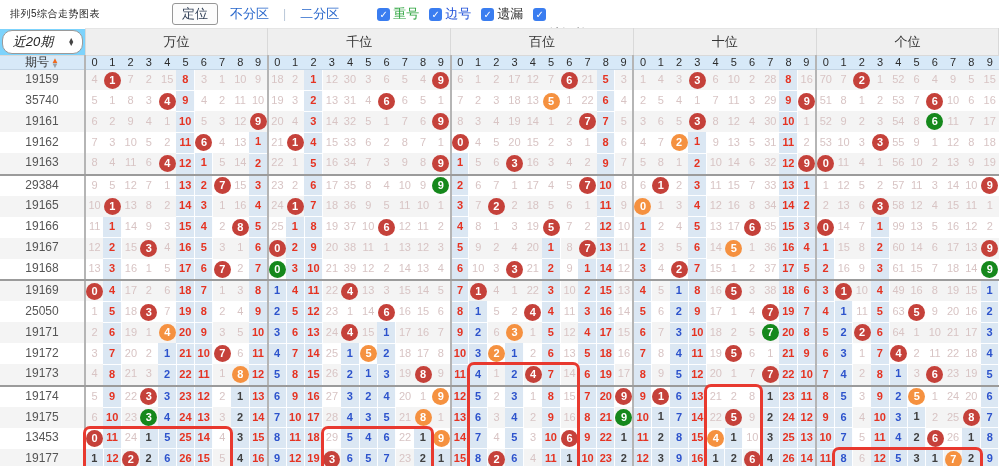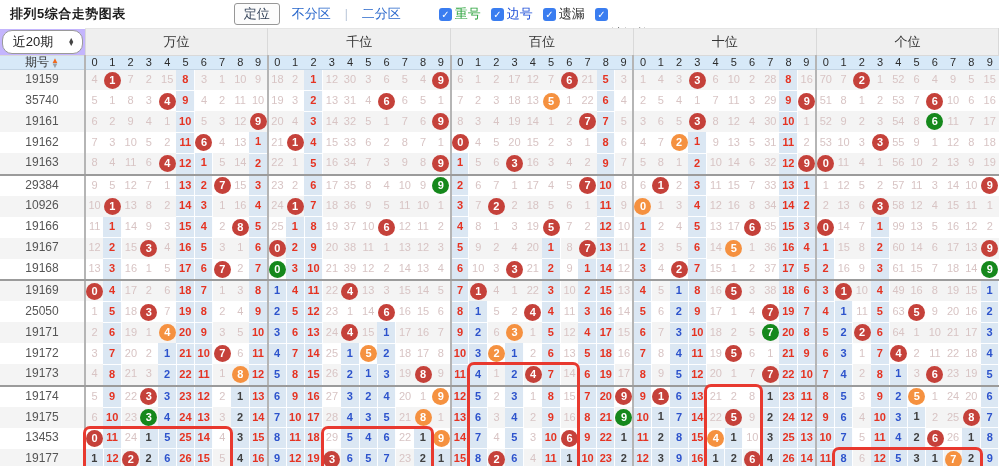--- a/index.html
+++ b/index.html
@@ -4,35 +4,35 @@
 <style>
   :root{
     --link:#2a68cc; --cbblue:#3a7df0; --hdrblue:#d7e9f8; --secbg:#efefef;
     --gray:#d8c4c4; --blue:#2d53cc; --red:#e53322; --black:#404040;
     --barbg:#dbe7f3; --boxred:#e8392f; --stripe:#f4f4f4;
     --circred:#c5413a; --circgreen:#15881c; --circorange:#f59140;
   }
   html,body{margin:0;padding:0;background:#fff;}
   body{width:999px;font-family:"Liberation Sans","DejaVu Sans",sans-serif;}
   .topbar{height:28px;display:flex;align-items:center;padding:0 10px;gap:12px;box-sizing:border-box;background:#fff;}
-  .title{font-size:13px;font-weight:bold;color:#1d1d1d;letter-spacing:.5px;margin-right:96px;}
+  .title{font-size:10px;font-weight:normal;color:#1d1d1d;letter-spacing:.5px;margin-right:60px;}
   .mode-btn{border:1px solid #979797;border-radius:3px;padding:1px 9px;font-size:13px;color:#2f3e55;background:#fcfcfc;}
   .link{color:var(--link);font-size:13px;text-decoration:none;}
   .sep{color:#b9c6d8;font-size:12px;margin:0 2px;}
   .cbgroup{display:flex;align-items:center;gap:10px;margin-left:26px;}
   .cbitem{display:flex;align-items:center;}
   .cb{width:13px;height:13px;background:var(--cbblue);border-radius:3px;color:#fff;font-size:10px;line-height:13px;display:inline-flex;align-items:center;justify-content:center;margin-right:3px;}
   .cbl{font-size:13px;}
   .cbl.c0{color:#2aa33c;} .cbl.c1{color:#1d4ed8;} .cbl.c2{color:#333;} .cbl.c3{color:#333;margin-top:40px;}
 
   #tablewrap{position:relative;}
   table{border-collapse:collapse;table-layout:fixed;width:999px;}
   th,td{padding:0;text-align:center;overflow:visible;box-sizing:border-box;}
   tr.secrow th{height:27px;background:var(--secbg);font-size:13px;color:#333;font-weight:normal;border:1px solid #d9d9d9;border-top:1px solid #e5e5e5;}
-  tr.secrow th.selcell{background:#c4b5fd;border:none;border-bottom:1px solid #d9d9d9;}
+  tr.secrow th.selcell{background:#7dd3fc;border:none;border-bottom:1px solid #d9d9d9;font-style:italic;}
   .selectbox{display:inline-flex;align-items:center;justify-content:space-between;border:1px solid #9a9a9a;border-radius:10px;padding:2px 7px 2px 10px;font-size:13px;color:#222;background:#fff;min-width:62px;}
   .selarrows{display:inline-flex;flex-direction:column;line-height:4px;font-size:7px;color:#444;margin-left:6px;}
   tr.digrow th{height:13px;background:var(--hdrblue);font-size:11px;color:#2c2c2c;font-weight:normal;border-bottom:1px solid #c2d4e4;line-height:13px;}
   tr.digrow th.issuehdr{font-size:12px;color:#333;}
   .sorticons{display:inline-flex;flex-direction:column;vertical-align:middle;margin-left:2px;line-height:5px;font-size:8px;}
   .sortup{color:#f06a1e;} .sortdown{color:#9aa0a6;}
   tbody td{height:19.9px;font-size:11px;color:#333;line-height:19.9px;}
   tbody tr:nth-child(odd){background:var(--stripe);}
   td.issue{border-right:2px solid #b5b5b5;color:#555;font-size:12px;}
   td.s0,th.s0{border-left:2px solid #b5b5b5;}
@@ -520,21 +520,21 @@
           <td class="g">5</td>
           <td class="g">2</td>
           <td class="g">57</td>
           <td class="g">11</td>
           <td class="g">3</td>
           <td class="g">14</td>
           <td class="g">10</td>
           <td class=""><span class="circ red">9</span></td>
         </tr>
         <tr>
-          <td class="issue">10926</td>
+          <td class="issue">19165</td>
           <td class="s0 g">10</td>
           <td class=""><span class="circ red">1</span></td>
           <td class="g">13</td>
           <td class="g">8</td>
           <td class="g">2</td>
           <td class="bar st-r">14</td>
           <td class="bar st-r">3</td>
           <td class="g">1</td>
           <td class="g">16</td>
           <td class="bar st-r">4</td>

